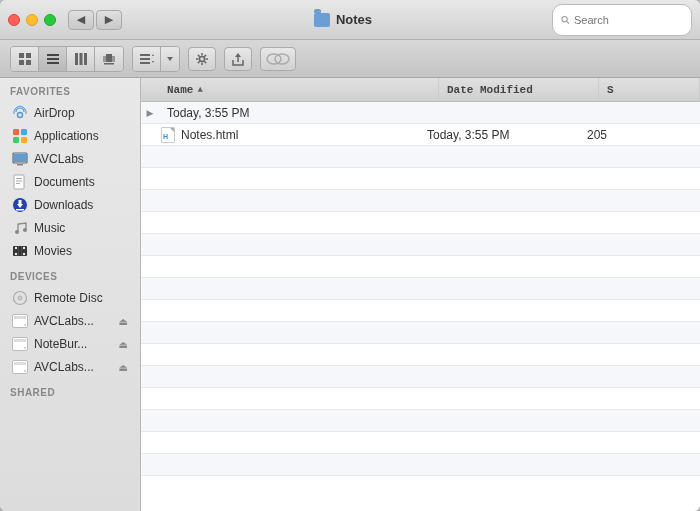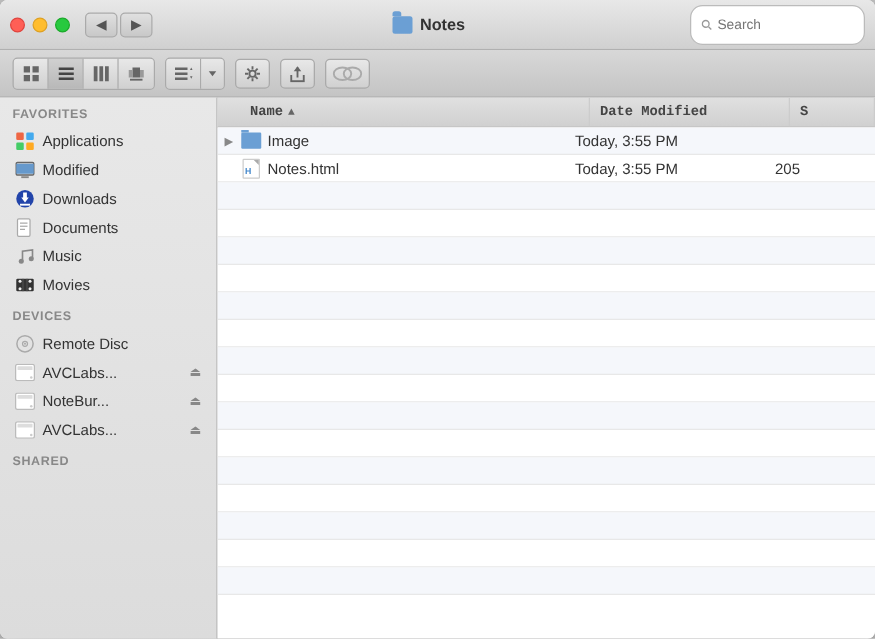--- a/index.html
+++ b/index.html
@@ -159,21 +159,21 @@
 
     
     .main-area {
       display: flex;
       flex: 1;
       overflow: hidden;
     }
 
     
     .sidebar {
-      width: 174px;
+      width: 141px;
       background: linear-gradient(to bottom, #e8e8e8, #dcdcdc);
       border-right: 1px solid #b8b8b8;
       overflow-y: auto;
       flex-shrink: 0;
     }
 
     .sidebar-section-header {
       font-size: 10px;
       font-weight: bold;
       color: #888;
@@ -478,20 +478,30 @@
       </svg>
     </div>
   </div>
 
   <div class="main-area">
 
     <div class="sidebar">
       <div class="sidebar-section-header">FAVORITES</div>
 
 
+      <div class="sidebar-item">
+        <div class="si-icon">
+          <svg width="16" height="16" viewBox="0 0 16 16">
+            <circle cx="8" cy="10" r="2.5" fill="none" stroke="#5599dd" stroke-width="1.5"></circle>
+            <path d="M4,7 Q4,3 8,3 Q12,3 12,7" fill="none" stroke="#5599dd" stroke-width="1.2"></path>
+            <path d="M2,9 Q1,3 8,1 Q15,3 14,9" fill="none" stroke="#5599dd" stroke-width="1"></path>
+          </svg>
+        </div>
+        <span>AirDrop</span>
+      </div>
 
       <div class="sidebar-item">
         <div class="si-icon">
           <svg width="16" height="16" viewBox="0 0 16 16">
             <rect x="1" y="1" width="6" height="6" rx="1" fill="#ee6644"></rect>
             <rect x="9" y="1" width="6" height="6" rx="1" fill="#44aaee"></rect>
             <rect x="1" y="9" width="6" height="6" rx="1" fill="#44cc66"></rect>
             <rect x="9" y="9" width="6" height="6" rx="1" fill="#ffaa22"></rect>
           </svg>
         </div>
@@ -499,45 +509,45 @@
       </div>
 
       <div class="sidebar-item">
         <div class="si-icon">
           <svg width="16" height="16" viewBox="0 0 16 16">
             <rect x="1" y="2" width="14" height="10" rx="1" fill="none" stroke="#666" stroke-width="1.2"></rect>
             <rect x="1" y="3" width="14" height="8" fill="#6699cc"></rect>
             <rect x="5" y="13" width="6" height="1.5" fill="#888"></rect>
           </svg>
         </div>
-        <span>Modified</span>
+        <span>AVCLabs</span>
+      </div>
+
+      <div class="sidebar-item">
+        <div class="si-icon">
+          <svg width="16" height="16" viewBox="0 0 16 16">
+            <rect x="2" y="1" width="10" height="14" rx="1" fill="white" stroke="#aaa" stroke-width="1"></rect>
+            <rect x="4" y="4" width="6" height="1" fill="#aaa"></rect>
+            <rect x="4" y="6.5" width="6" height="1" fill="#aaa"></rect>
+            <rect x="4" y="9" width="4" height="1" fill="#aaa"></rect>
+          </svg>
+        </div>
+        <span>Documents</span>
       </div>
 
       <div class="sidebar-item">
         <div class="si-icon">
           <svg width="16" height="16" viewBox="0 0 16 16">
             <circle cx="8" cy="8" r="7" fill="#2244aa"></circle>
             <polygon points="5,7 8,11 11,7" fill="white"></polygon>
             <rect x="6.5" y="3" width="3" height="5" fill="white"></rect>
             <rect x="4" y="12" width="8" height="1.5" fill="white"></rect>
           </svg>
         </div>
         <span>Downloads</span>
-      </div>
-
-      <div class="sidebar-item">
-        <div class="si-icon">
-          <svg width="16" height="16" viewBox="0 0 16 16">
-            <rect x="2" y="1" width="10" height="14" rx="1" fill="white" stroke="#aaa" stroke-width="1"></rect>
-            <rect x="4" y="4" width="6" height="1" fill="#aaa"></rect>
-            <rect x="4" y="6.5" width="6" height="1" fill="#aaa"></rect>
-            <rect x="4" y="9" width="4" height="1" fill="#aaa"></rect>
-          </svg>
-        </div>
-        <span>Documents</span>
       </div>
 
       <div class="sidebar-item">
         <div class="si-icon">
           <svg width="16" height="16" viewBox="0 0 16 16">
             <path d="M6 12 L6 4 L14 3 L14 10" fill="none" stroke="#888" stroke-width="1.3"></path>
             <circle cx="5" cy="12" r="2" fill="#888"></circle>
             <circle cx="13" cy="10" r="2" fill="#888"></circle>
           </svg>
         </div>
@@ -624,26 +634,20 @@
         </div>
         <div class="col-header col-size">
           <span>S</span>
         </div>
       </div>
 
       <div class="file-list">
 
         <div class="file-row">
           <div class="file-expand">▶</div>
-          <div class="file-name-cell">
-            <div class="file-icon">
-              <div class="folder-icon-img"></div>
-            </div>
-            <span>Image</span>
-          </div>
           <div class="file-date-cell">Today, 3:55 PM</div>
           <div class="file-size-cell"></div>
         </div>
 
         <div class="file-row">
           <div class="file-expand"></div>
           <div class="file-name-cell">
             <div class="file-icon">
               <div class="html-icon">
                 <svg width="10" height="10" viewBox="0 0 10 10">

